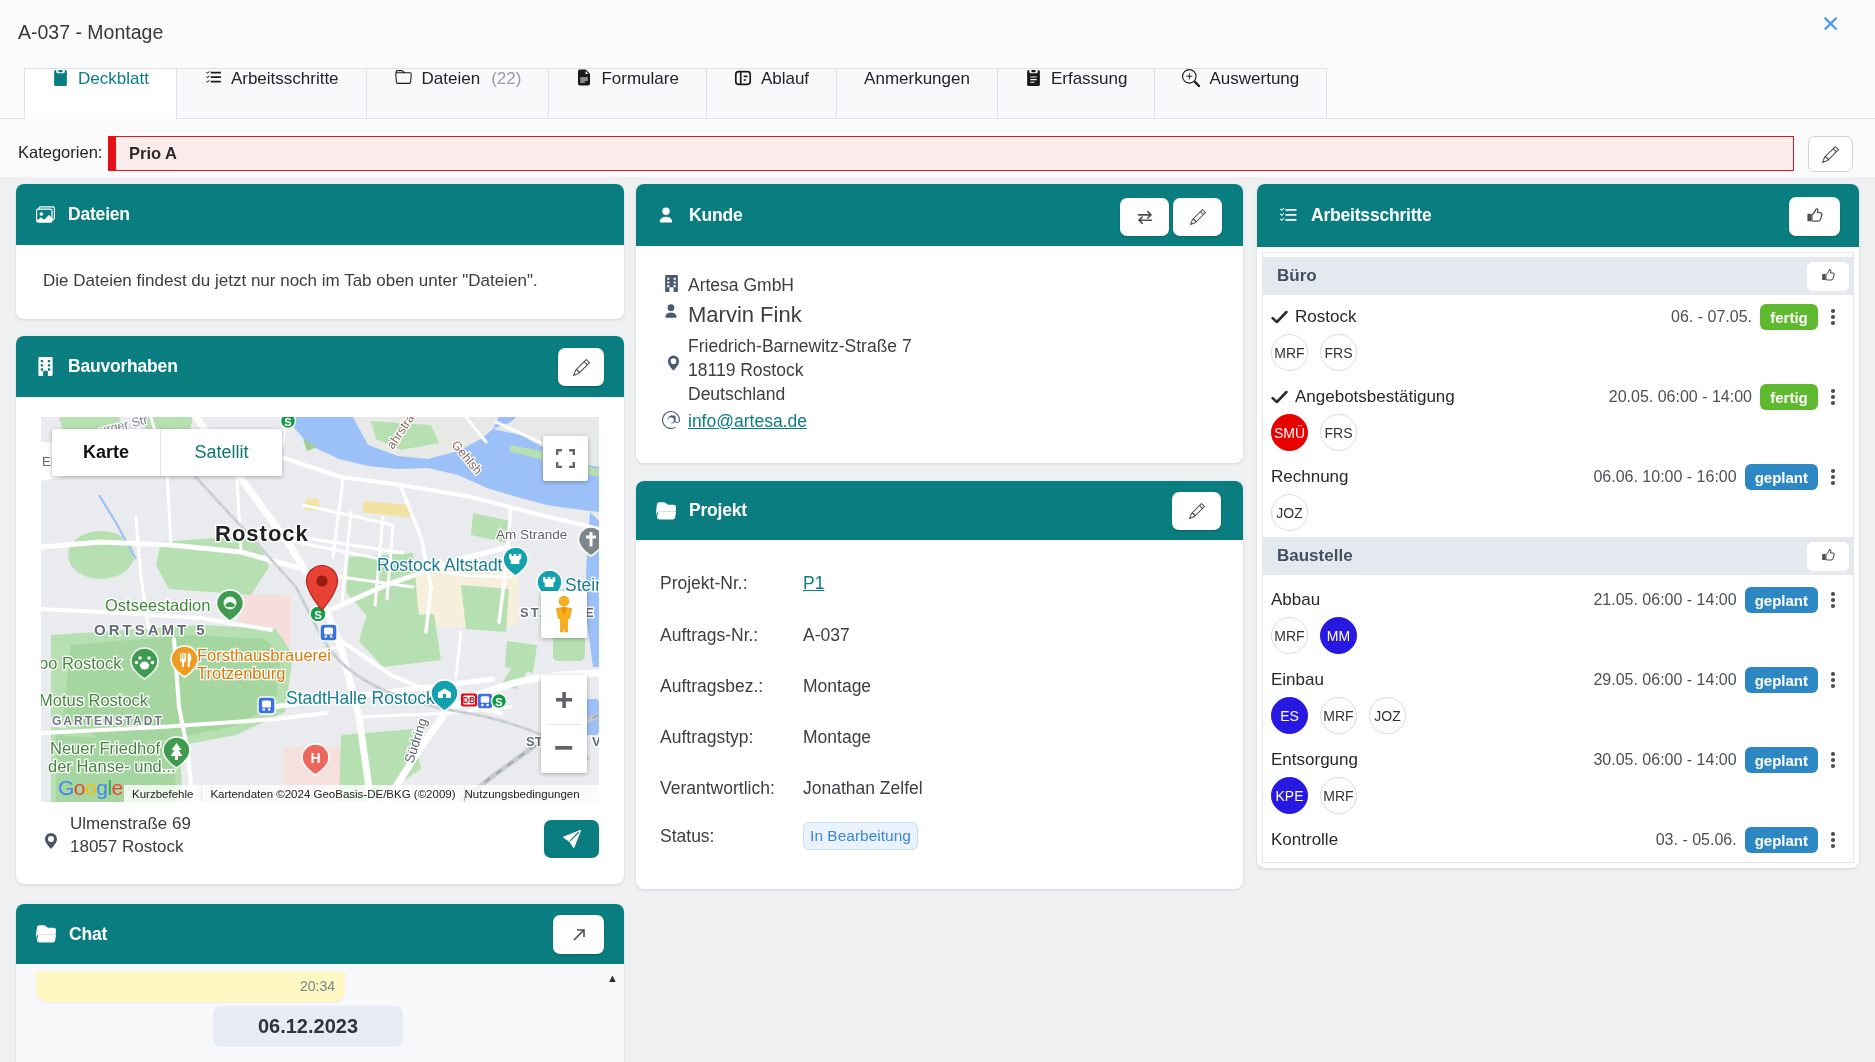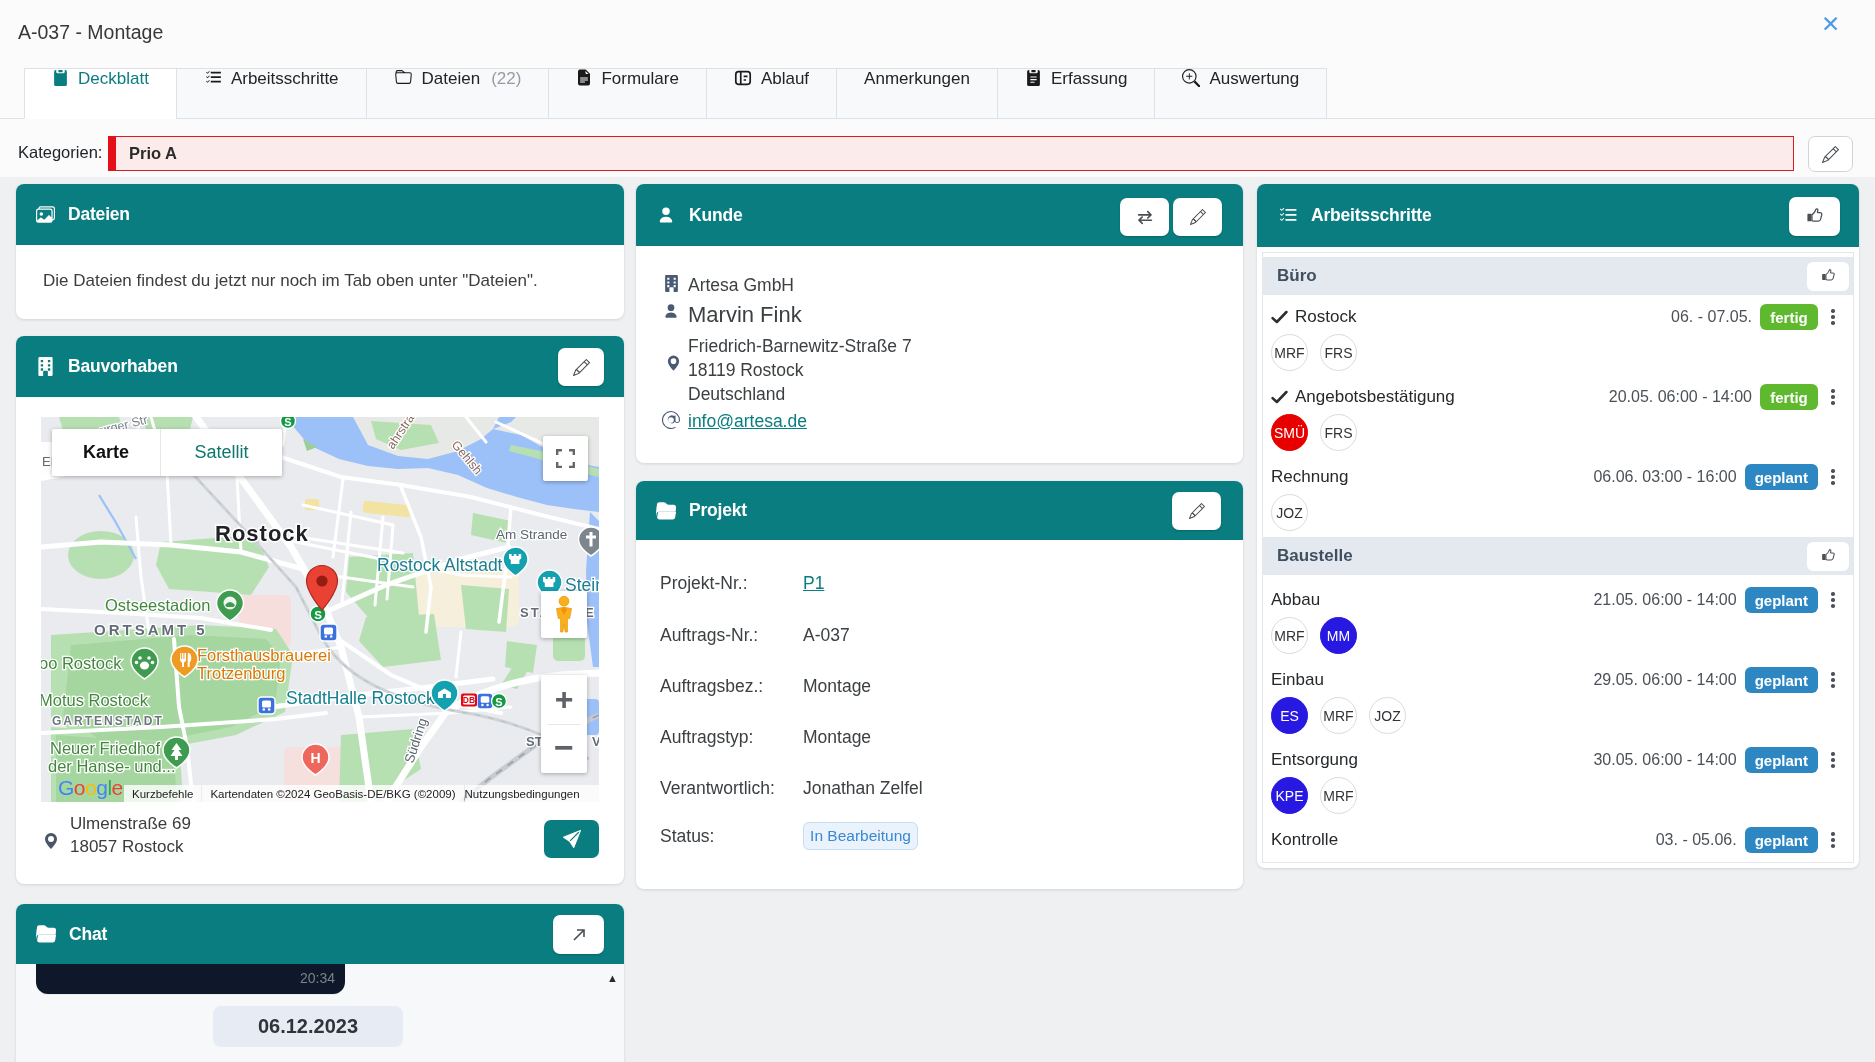--- a/index.html
+++ b/index.html
@@ -349,21 +349,21 @@
         <path d="M1.59 9.4a1 1 0 0 1 .99-.85h12.83a.6.6 0 0 1 .59.71l-.71 3.92a2 2 0 0 1-1.97 1.64H2.83a2 2 0 0 1-1.97-1.67z"></path>
       </svg>
     Chat
     <div class="hbtn" style="right:20px;top:11px;width:51px;height:39px">
       <svg width="16" height="16" viewBox="0 0 16 16" fill="none" stroke="#4a4f54" stroke-width="1.6">
           <path d="M3 13 13 3M6 3h7v7"></path>
         </svg>
     </div>
   </div>
   <div style="position:absolute;left:0;top:60px;width:608px;height:140px;background:#f7f8f9;border-radius:0 0 8px 8px">
-    <div style="position:absolute;left:20px;top:0;width:309px;height:30px;background:#0f172a;border-radius:0 0 12px 12px;box-shadow:0 1px 1px rgba(0,0,0,.06)">
+    <div style="position:absolute;left:20px;top:8px;width:309px;height:30px;background:#fef9c3;border-radius:0 0 12px 12px;box-shadow:0 1px 1px rgba(0,0,0,.06)">
       <div style="position:absolute;right:10px;top:6px;font-size:14px;color:#7b8289">20:34</div>
     </div>
     <div style="position:absolute;left:197px;top:42px;width:190px;height:41px;background:#e7ecf4;border-radius:8px;display:flex;align-items:center;justify-content:center;font-size:20px;font-weight:bold;color:#30343a">06.12.2023</div>
     <div style="position:absolute;right:4px;top:8px;width:13px;height:13px;color:#272b2e;font-size:11px">▲</div>
   </div>
 </div>
 
 <div class="card" style="left:636px;top:184px;width:607px;height:279px">
   <div class="chead" style="height:62px">
     <svg width="20" height="20" viewBox="0 0 16 16" fill="#fff">
@@ -507,21 +507,21 @@
           </span>
     </div>
     <div class="avrow">
           <span class="av red">SMÜ</span>
           <span class="av">FRS</span>
         </div>
   </div>
   <div class="task">
     <div class="tline">
       <span class="ttl">Rechnung</span>
-      <span class="tdate">06.06. 03:00 - 16:00</span>
+      <span class="tdate">06.06. 10:00 - 16:00</span>
       <span class="badge bb">geplant</span>
       <span class="dots">
             <i></i>
             <i></i>
             <i></i>
           </span>
     </div>
     <div class="avrow">
           <span class="av">JOZ</span>
         </div>

